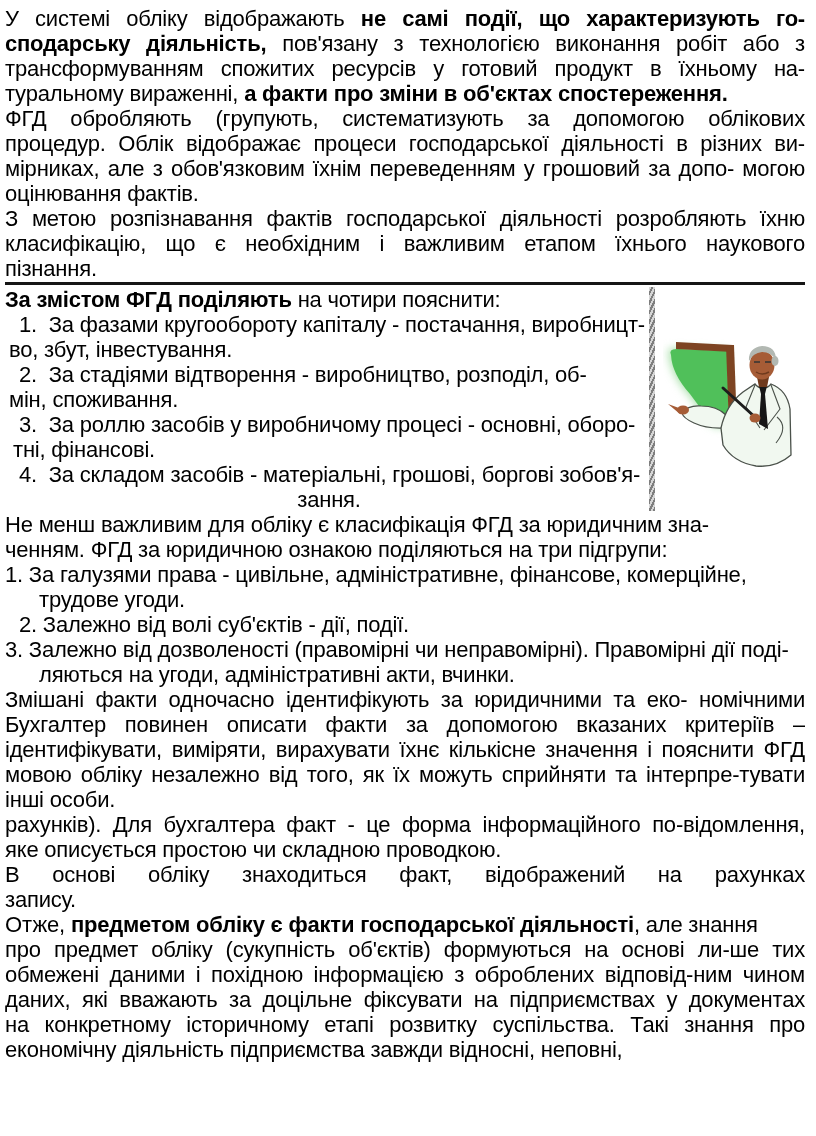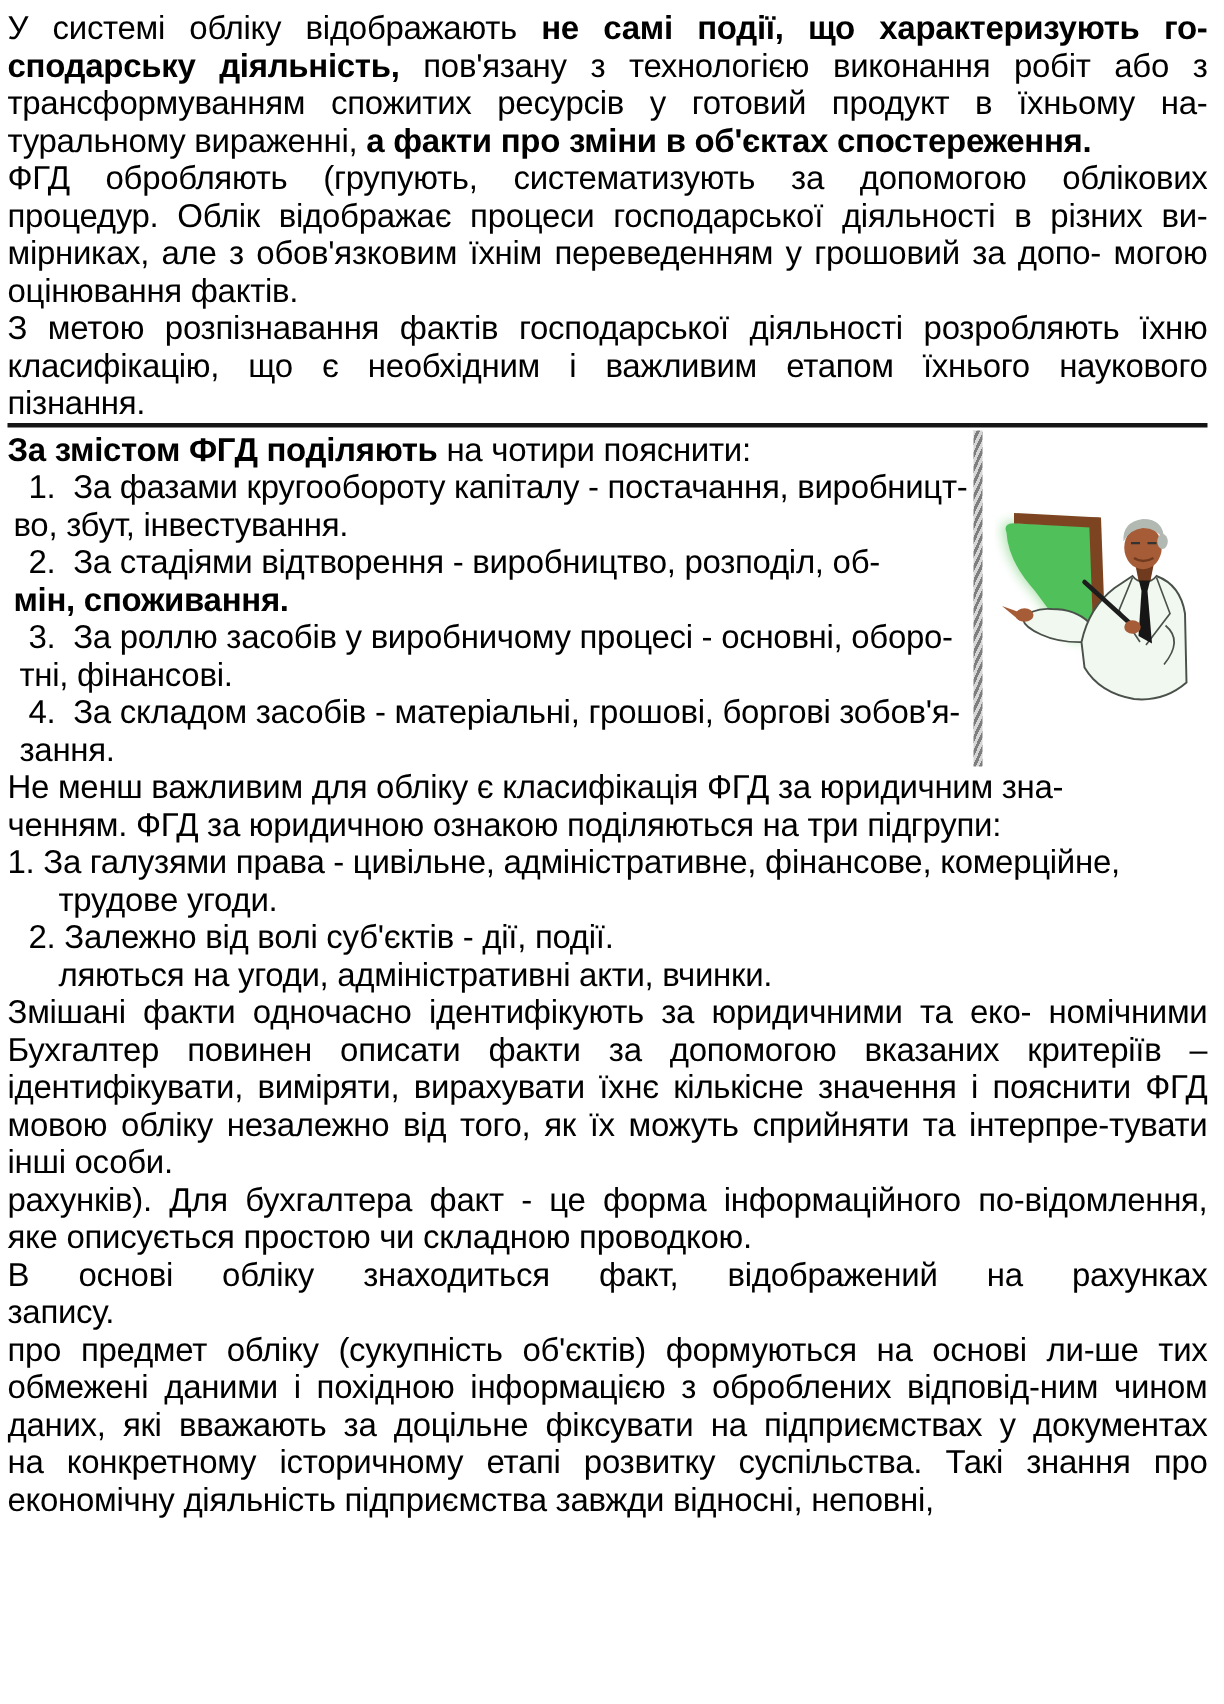--- a/index.html
+++ b/index.html
@@ -52,25 +52,25 @@
     </div>
 
   <div class="rule"></div>
 
   <div class="clsec">
     <div class="lines">
         <div class="tl"><span class="b">За змістом ФГД поділяють</span><span> на чотири пояснити:</span></div>
         <div class="tl" style="margin-left: 14px;"><span>1.&nbsp;&nbsp;За фазами кругообороту капіталу - постачання, виробницт-</span></div>
         <div class="tl" style="margin-left: 4px;"><span>во, збут, інвестування.</span></div>
         <div class="tl" style="margin-left: 14px;"><span>2.&nbsp;&nbsp;За стадіями відтворення - виробництво, розподіл, об-</span></div>
-        <div class="tl" style="margin-left: 4px; font-weight: bold;"><span>мін, споживання.</span></div>
+        <div class="tl" style="margin-left: 4px;"><span>мін, споживання.</span></div>
         <div class="tl" style="margin-left: 14px;"><span>3.&nbsp;&nbsp;За роллю засобів у виробничому процесі - основні, оборо-</span></div>
         <div class="tl" style="margin-left: 8px;"><span>тні, фінансові.</span></div>
         <div class="tl" style="margin-left: 14px;"><span>4.&nbsp;&nbsp;За складом засобів - матеріальні, грошові, боргові зобов'я-</span></div>
-        <div class="tl" style="margin-left: 8px;"><span>зання.</span></div>
+        <div class="tl" style="margin-left: 8px; text-align: center;"><span>зання.</span></div>
       </div>
     <div class="vline"></div>
 
     <div class="illus" aria-label="lecturer pointing with a stick at a green board">
       <svg width="132" height="172" viewBox="0 0 132 172">
         <path d="M6 24 Q2 16 16 17 L64 19 L67 90 Q58 102 46 92 L26 64 Q8 44 6 24 Z" fill="var(--board-glow)" style="filter: blur(4px);"></path>
         <path d="M8 24 Q5 17 16 18 L64 20 L66 88 Q57 99 47 90 L27 63 Q9 43 8 24 Z" fill="var(--board-green)"></path>
         <path d="M13 11 L70 14 L70 21 L13 18 Z" fill="var(--frame-brown)"></path>
         <path d="M63 14 L71 14 L74 97 L66 97 Z" fill="var(--frame-brown)"></path>
 
@@ -97,30 +97,32 @@
       </svg>
     </div>
   </div>
 
   <div>
       <div class="tl"><span>Не менш важливим для обліку є класифікація ФГД за юридичним зна-</span></div>
       <div class="tl"><span>ченням. ФГД за юридичною ознакою поділяються на три підгрупи:</span></div>
       <div class="tl"><span>1. За галузями права - цивільне, адміністративне, фінансове, комерційне,</span></div>
       <div class="tl" style="margin-left: 34px;"><span>трудове угоди.</span></div>
       <div class="tl" style="margin-left: 14px;"><span>2. Залежно від волі суб'єктів - дії, події.</span></div>
+      <div class="tl"><span>3. Залежно від дозволеності (правомірні чи неправомірні). Правомірні дії поді-</span></div>
       <div class="tl" style="margin-left: 34px;"><span>ляються на угоди, адміністративні акти, вчинки.</span></div>
       <div class="tl just"><span>Змішані факти одночасно ідентифікують за юридичними та еко- номічними</span></div>
       <div class="tl just"><span>Бухгалтер повинен описати факти за допомогою вказаних критеріїв –</span></div>
       <div class="tl just"><span>ідентифікувати, виміряти, вирахувати їхнє кількісне значення і пояснити ФГД</span></div>
       <div class="tl just"><span>мовою обліку незалежно від того, як їх можуть сприйняти та інтерпре-тувати</span></div>
       <div class="tl"><span>інші особи.</span></div>
       <div class="tl just"><span>рахунків). Для бухгалтера факт - це форма інформаційного по-відомлення,</span></div>
       <div class="tl"><span>яке описується простою чи складною проводкою.</span></div>
       <div class="tl just"><span>В основі обліку знаходиться факт, відображений на рахунках методомподвійного</span></div>
       <div class="tl"><span>запису.</span></div>
+      <div class="tl"><span>Отже, </span><span class="b">предметом обліку є факти господарської діяльності</span><span>, але знання</span></div>
       <div class="tl just"><span>про предмет обліку (сукупність об'єктів) формуються на основі ли-ше тих</span></div>
       <div class="tl just"><span>обмежені даними і похідною інформацією з оброблених відповід-ним чином</span></div>
       <div class="tl just"><span>даних, які вважають за доцільне фіксувати на підприємствах у документах</span></div>
       <div class="tl just"><span>на конкретному історичному етапі розвитку суспільства. Такі знання про</span></div>
       <div class="tl"><span>економічну діяльність підприємства завжди відносні, неповні,</span></div>
     </div>
 
 </div>
 
 </body></html>

